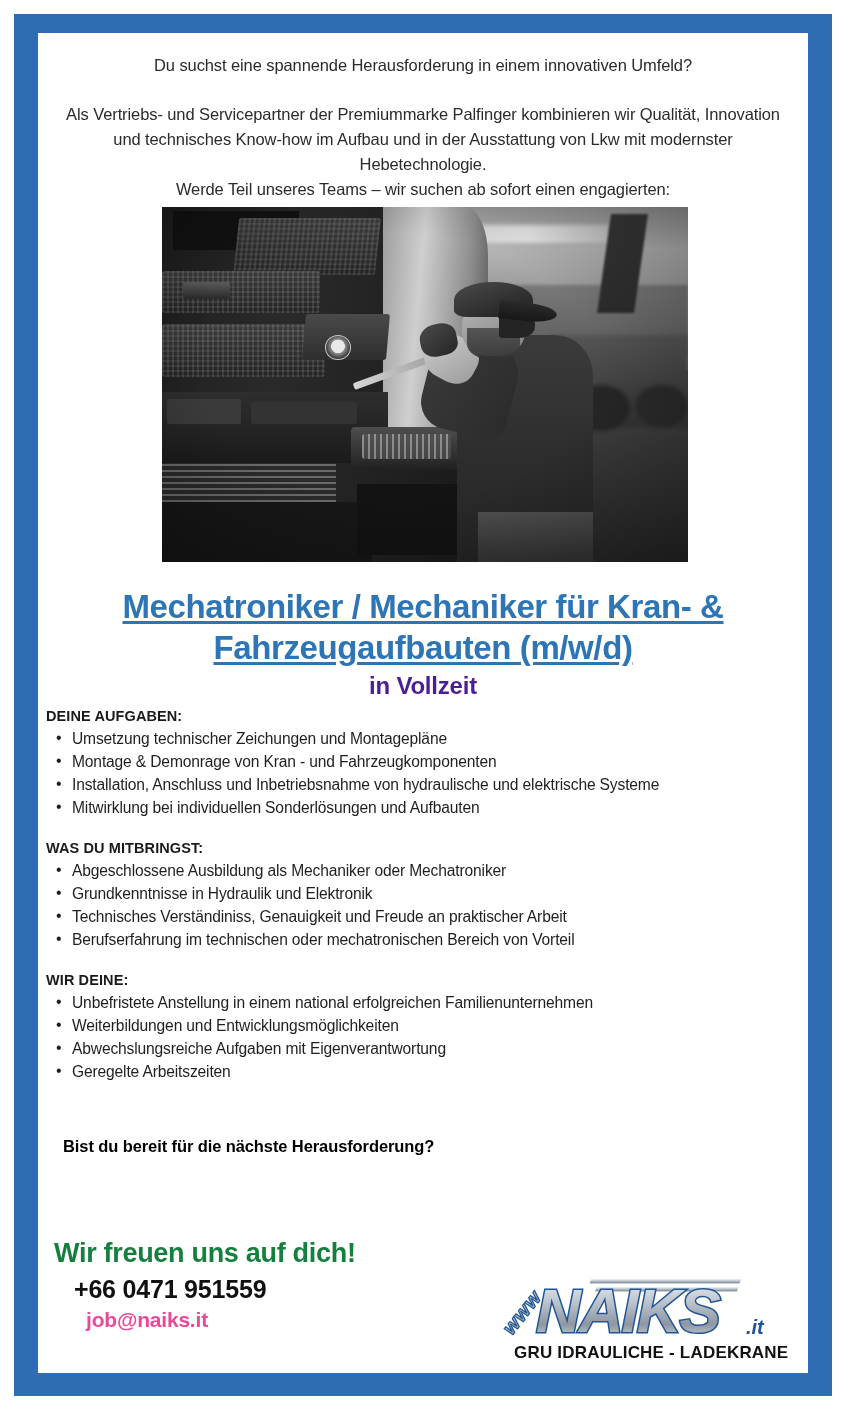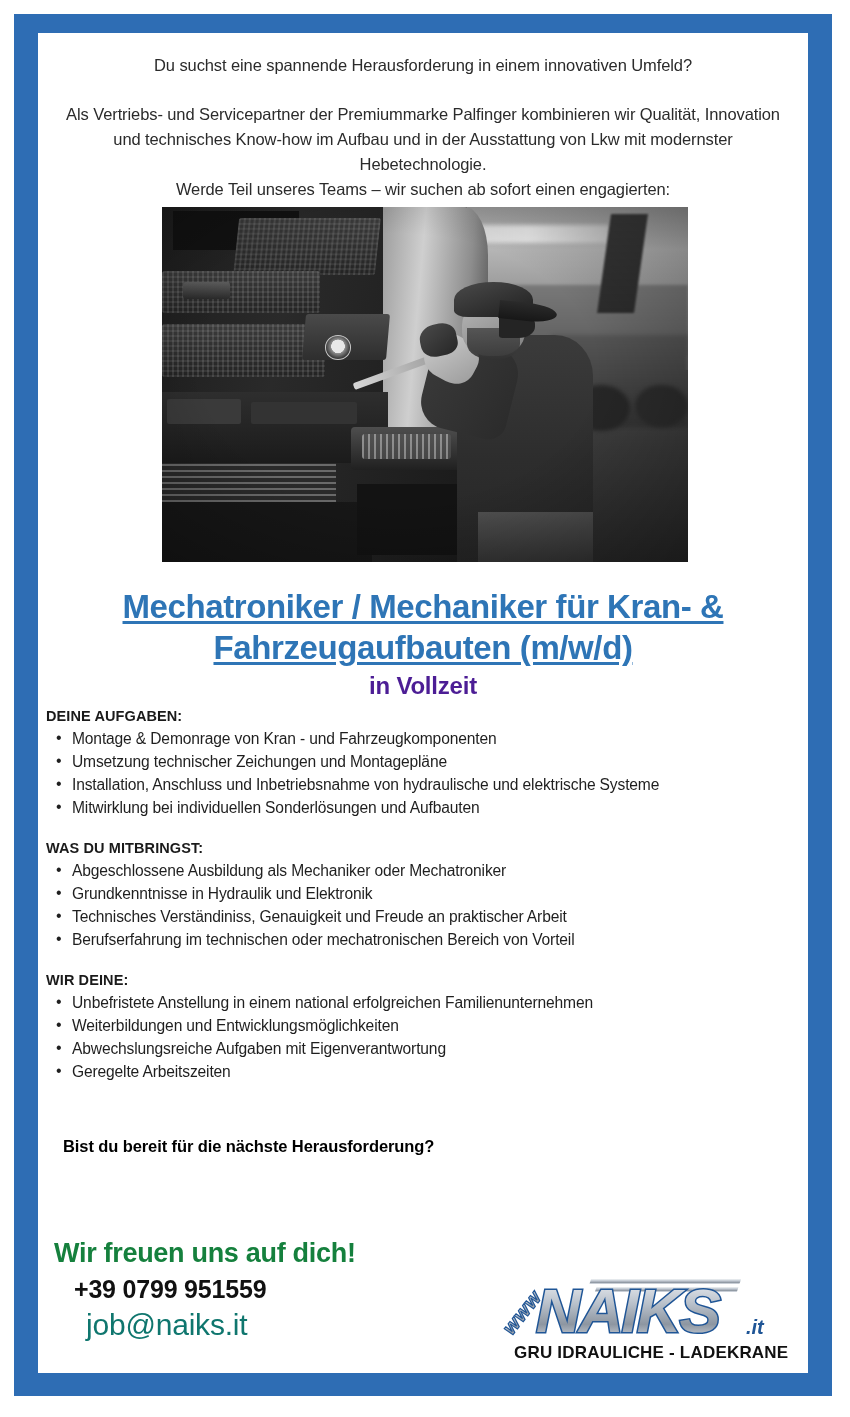--- a/index.html
+++ b/index.html
@@ -357,23 +357,23 @@
   #contact-phone {
     font-family: "Liberation Sans", sans-serif;
     font-weight: bold;
     font-size: 25px;
     color: #111111;
     letter-spacing: -0.2px;
     margin: 0 0 4px 20px;
   }
   #contact-email {
     font-family: "Liberation Sans", sans-serif;
-    font-weight: normal;
-    font-size: 30px;
-    color: #0f766e;
+    font-weight: bold;
+    font-size: 21px;
+    color: #ec4899;
     letter-spacing: -0.2px;
     margin: 0 0 0 32px;
   }
 
   
   #logo {
     position: absolute;
     left: 460px;
     top: 1237px;
     width: 300px;
@@ -444,22 +444,22 @@
       <span class="u">Mechatroniker / Mechaniker für Kran- &amp;</span><br>
       <span class="u">Fahrzeugaufbauten (m/w/d)</span>
     </div>
     <div id="job-subtitle">in Vollzeit</div>
 
     <div id="sections">
 
       <div>
         <div class="sec-heading">DEINE AUFGABEN:</div>
         <ul class="bullets">
+          <li>Umsetzung technischer Zeichungen und Montagepläne</li>
           <li>Montage &amp; Demonrage von Kran - und Fahrzeugkomponenten</li>
-          <li>Umsetzung technischer Zeichungen und Montagepläne</li>
           <li>Installation, Anschluss und Inbetriebsnahme von hydraulische und elektrische Systeme</li>
           <li>Mitwirklung bei individuellen Sonderlösungen und Aufbauten</li>
         </ul>
       </div>
 
       <div class="sec-gap"></div>
 
       <div>
         <div class="sec-heading">WAS DU MITBRINGST:</div>
         <ul class="bullets">
@@ -481,21 +481,21 @@
           <li>Geregelte Arbeitszeiten</li>
         </ul>
       </div>
 
     </div>
 
     <div id="cta">Bist du bereit für die nächste Herausforderung?</div>
 
     <div id="contact">
       <div id="contact-lead">Wir freuen uns auf dich!</div>
-      <div id="contact-phone">+39 0799 951559</div>
+      <div id="contact-phone">+66 0471 951559</div>
       <div id="contact-email">job@naiks.it</div>
     </div>
 
     <div id="logo">
       <svg width="300" height="96" viewBox="0 0 300 96" xmlns="http://www.w3.org/2000/svg">
         <defs>
           <linearGradient id="gBlue" x1="0" y1="0" x2="0" y2="1">
             <stop offset="0%" stop-color="#4a86c8"></stop>
             <stop offset="45%" stop-color="#1f5596"></stop>
             <stop offset="100%" stop-color="#133f73"></stop>

